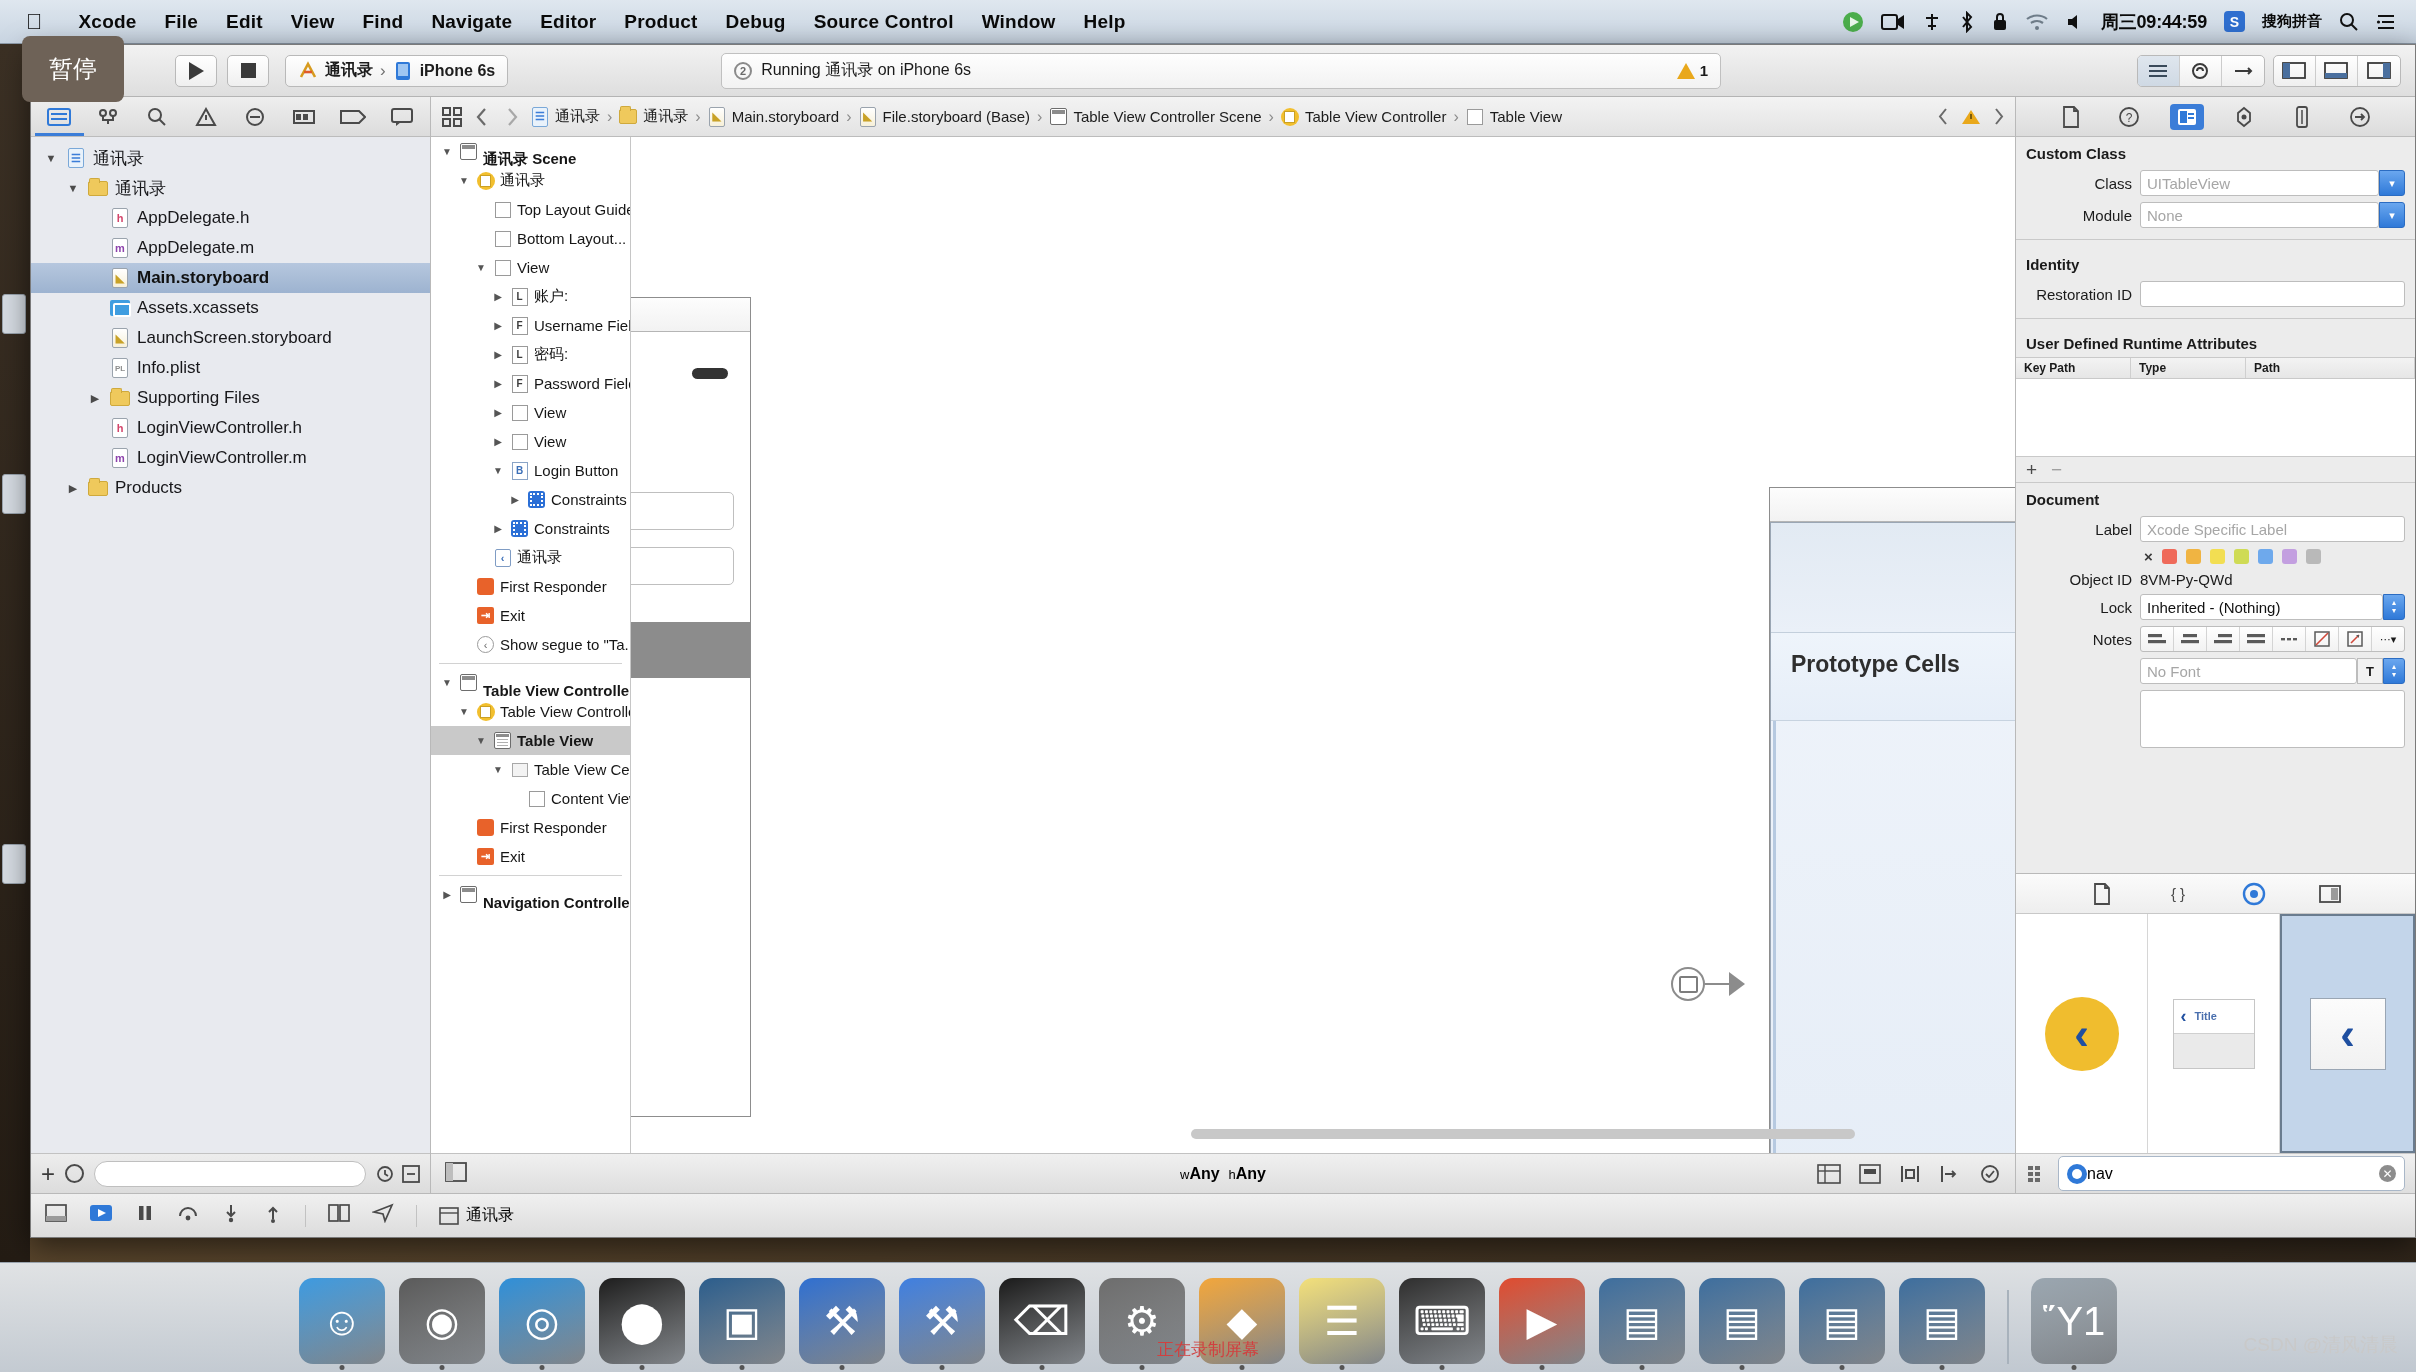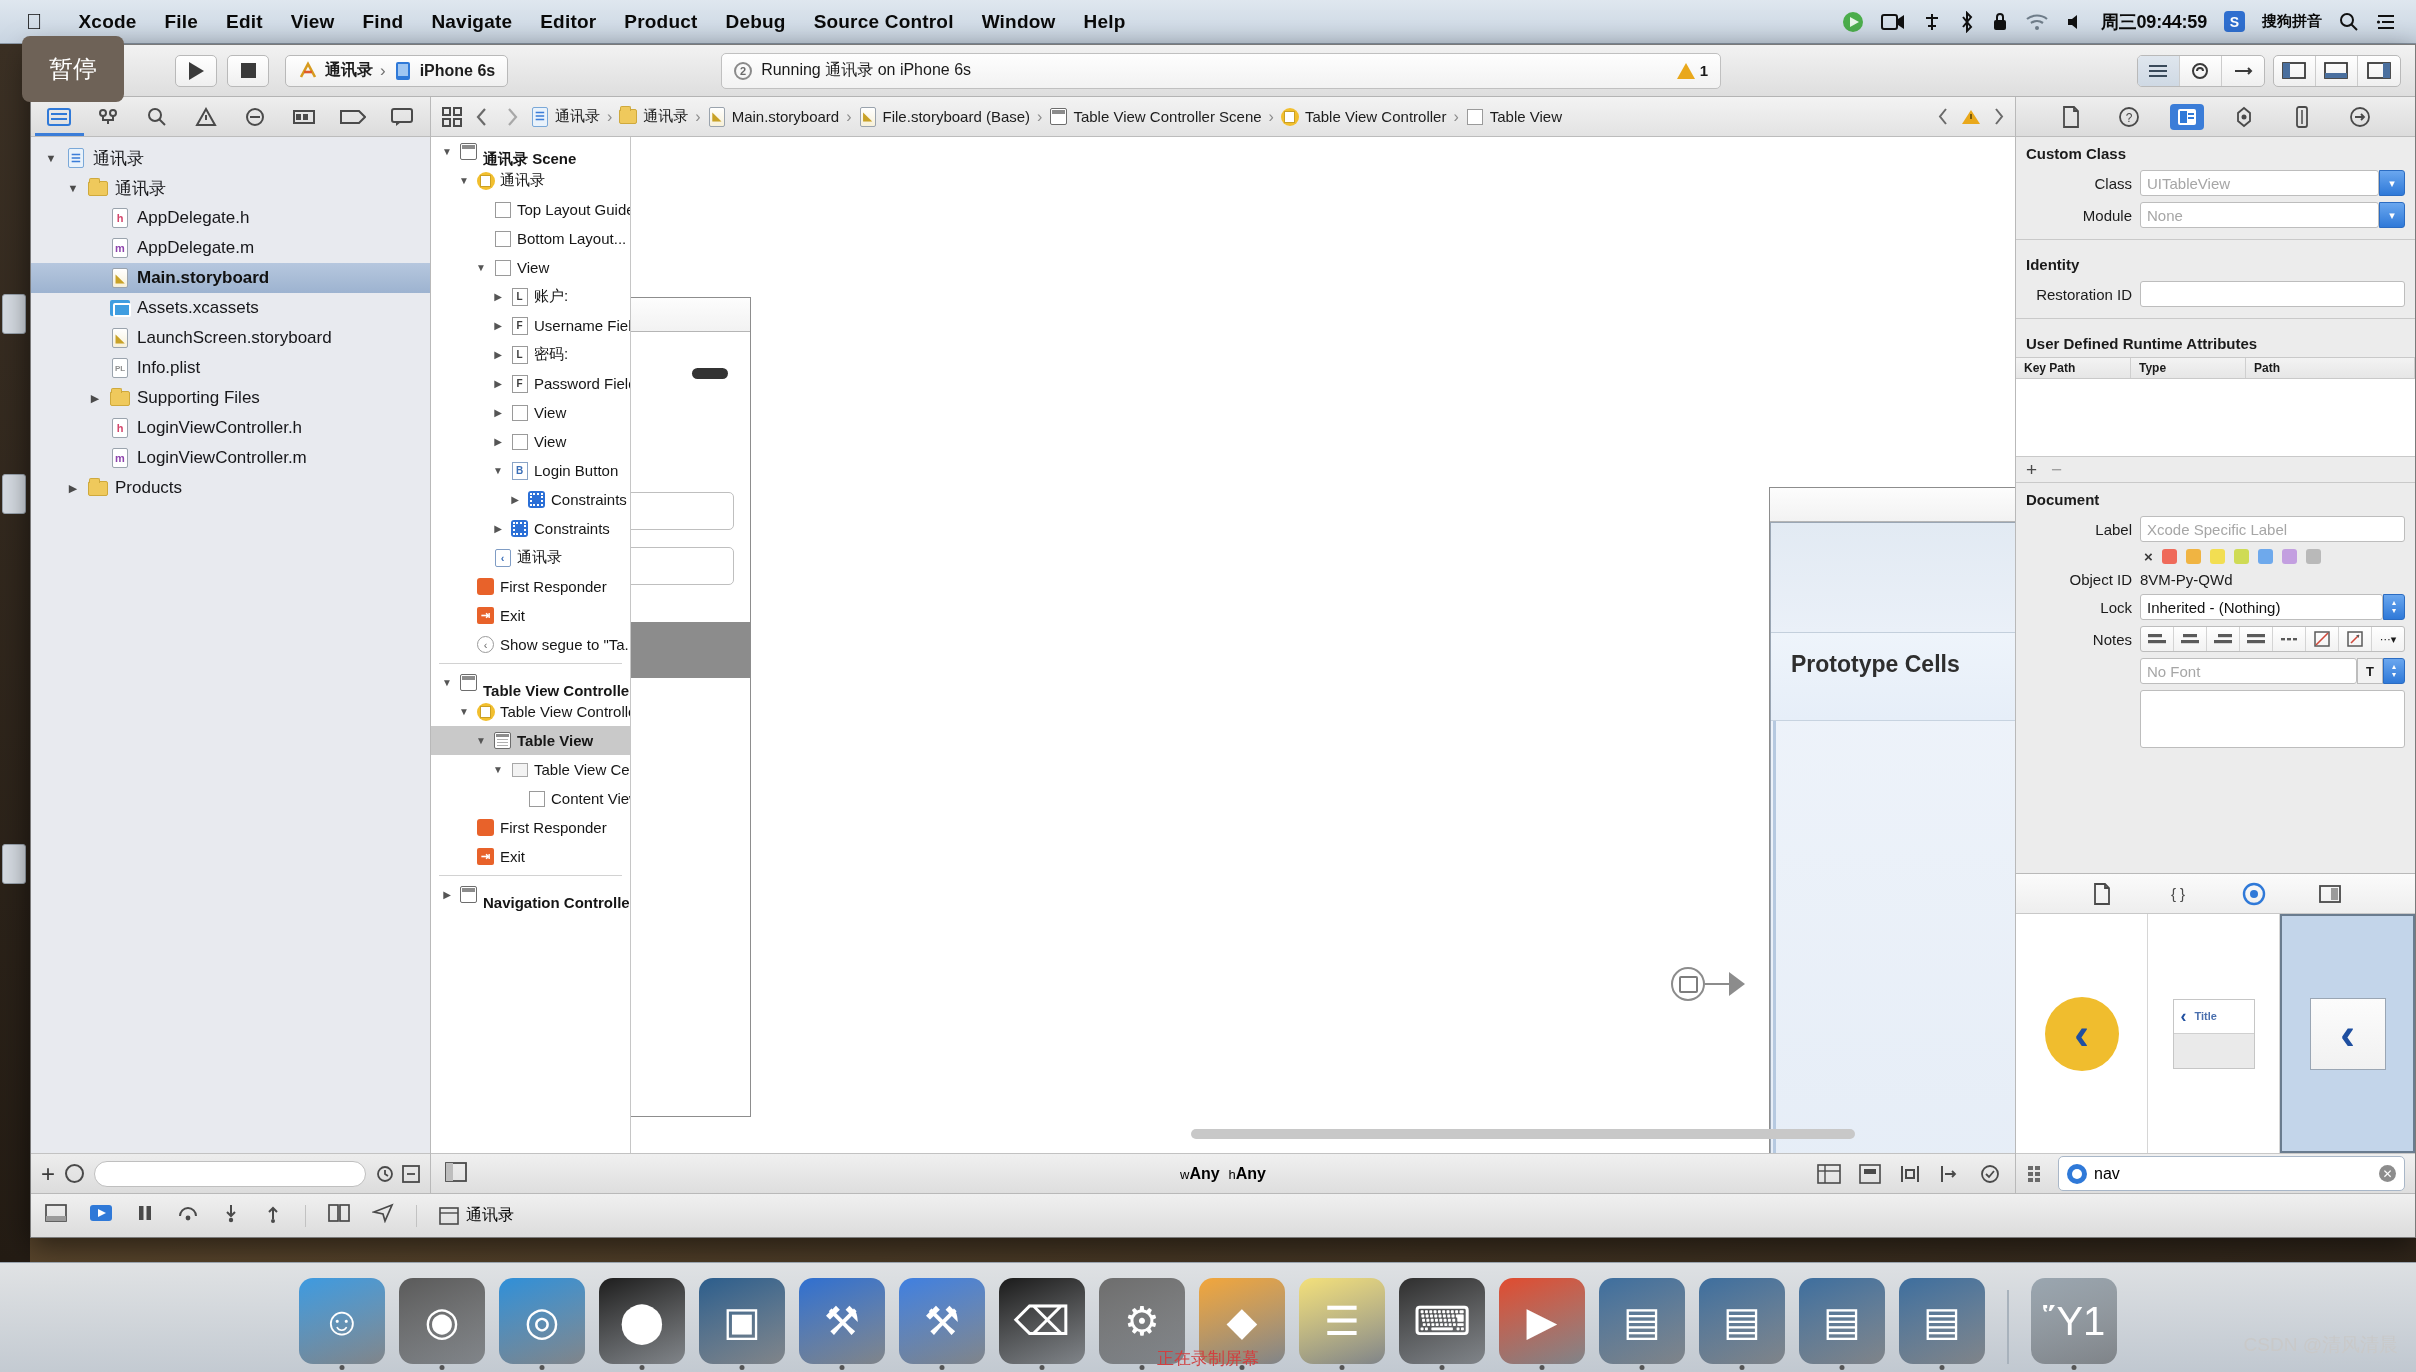--- a/index.html
+++ b/index.html
@@ -235,41 +235,41 @@
   .navitem-circle{width:74px;height:74px;border-radius:50%;background:#f0bd2e;display:flex;align-items:center;justify-content:center;}
   .chev-blue{color:#1f4fa0;font-size:44px;font-weight:bold;line-height:1;}
   .navbar-prev{width:82px;height:70px;border:1px solid #c6c6c6;background:#fff;}
   .navbar-prev .top{height:34px;border-bottom:1px solid #d0d0d0;display:flex;align-items:center;gap:8px;padding-left:7px;}
   .navbar-prev .top .cv{color:#1f4fa0;font-size:18px;font-weight:bold;}
   .navbar-prev .top .tt{color:#4a6fae;font-size:11px;font-weight:bold;}
   .navbar-prev .bot{height:34px;background:#eaeaea;}
   .backbtn-prev{width:76px;height:72px;border:1px solid #9aa6b4;background:linear-gradient(#fcfcfc,#f1f1f1);display:flex;align-items:center;justify-content:center;}
   #lib-bottom{height:40px;border-top:1px solid #c8c8c8;background:linear-gradient(#f0f0f0,#dedede);display:flex;align-items:center;gap:10px;padding:0 10px;}
   #lib-bottom .gridico{width:22px;height:20px;display:flex;align-items:center;justify-content:center;}
-  #lib-search{flex:1;height:35px;border:1px solid #a9b7c8;border-radius:5px;background:#fff;display:flex;align-items:center;gap:7px;padding:0 8px;font-size:16px;}
+  #lib-search{flex:1;height:35px;border:1px solid #a9b7c8;border-radius:5px;background:#fff;display:flex;align-items:center;padding:0 8px;font-size:16px;}
   .nav-badge{width:20px;height:20px;border-radius:50%;background:#2f79d8;display:flex;align-items:center;justify-content:center;}
   .nav-badge:after{content:"";width:10px;height:10px;border-radius:50%;background:#fff;}
   .clear-x{margin-left:auto;width:17px;height:17px;border-radius:50%;background:#8d8d8d;color:#fff;font-size:12px;display:flex;align-items:center;justify-content:center;}
   
   #debugbar{height:44px;flex:0 0 44px;background:linear-gradient(#f0f0f0,#dcdcdc);border-top:1px solid #b9b9b9;
     display:flex;align-items:center;gap:22px;padding:0 14px;}
   #debugbar .dsep{width:1px;height:22px;background:#c2c2c2;}
   #debugbar .dlabel{display:flex;align-items:center;gap:7px;font-size:16px;}
   
   #tooltip{position:absolute;left:22px;top:36px;width:102px;height:66px;background:#6e6257;color:#fff;
     border-radius:8px;display:flex;align-items:center;justify-content:center;font-size:24px;z-index:60;}
   
   #dock{position:absolute;left:0;right:0;bottom:0;height:110px;background:linear-gradient(rgba(236,240,244,.92),rgba(205,214,224,.92));
      border-top:1px solid #9aa4ae;display:flex;align-items:flex-end;justify-content:center;gap:14px;padding-bottom:8px;z-index:40;}
   .dicon{width:86px;height:86px;border-radius:14px;display:flex;align-items:center;justify-content:center;font-size:40px;color:#fff;position:relative;}
   .dicon .dot{position:absolute;bottom:-6px;left:50%;transform:translateX(-50%);width:5px;height:5px;border-radius:50%;background:#555;}
   .ddiv{width:2px;height:74px;background:#a8b2bc;margin:0 8px;}
   
   #wm{position:absolute;right:18px;bottom:14px;color:#c9c9c9;font-size:19px;z-index:70;}
-  #wm2{position:absolute;left:50%;transform:translateX(-50%);bottom:2px;color:#d04040;font-size:17px;z-index:70;margin-top:44px;}
+  #wm2{position:absolute;left:50%;transform:translateX(-50%);bottom:11px;color:#d04040;font-size:17px;z-index:70;margin-top:44px;}
   
   #leftstrip{position:absolute;left:0;top:44px;width:30px;bottom:110px;background:linear-gradient(#3b3024,#241c14);}
   #leftstrip .tab{position:absolute;left:2px;width:24px;height:40px;background:#d7dde4;border:1px solid #9aa4ae;border-radius:3px;}
 </style>
 </head>
 <body>
 
 <div id="desktop">
   <div id="desktop-blur"></div>
 </div>

